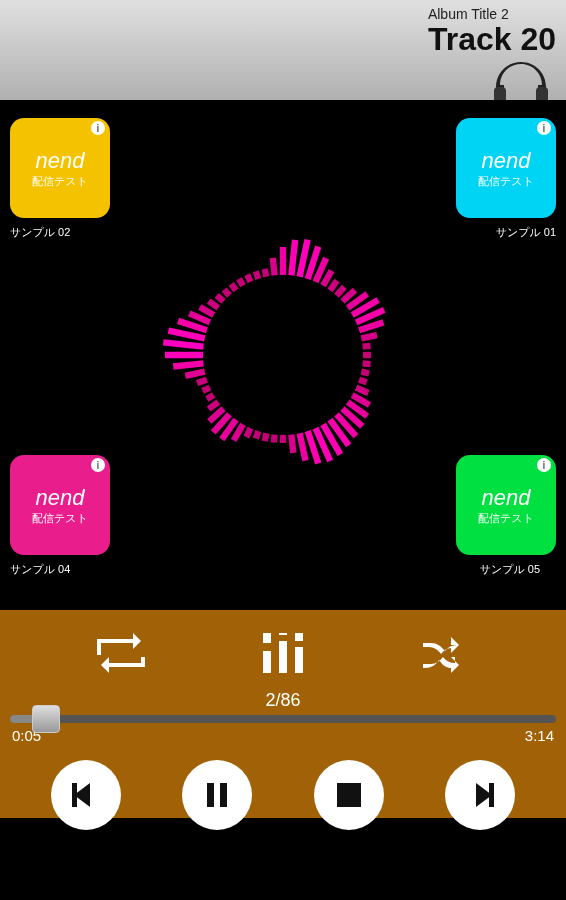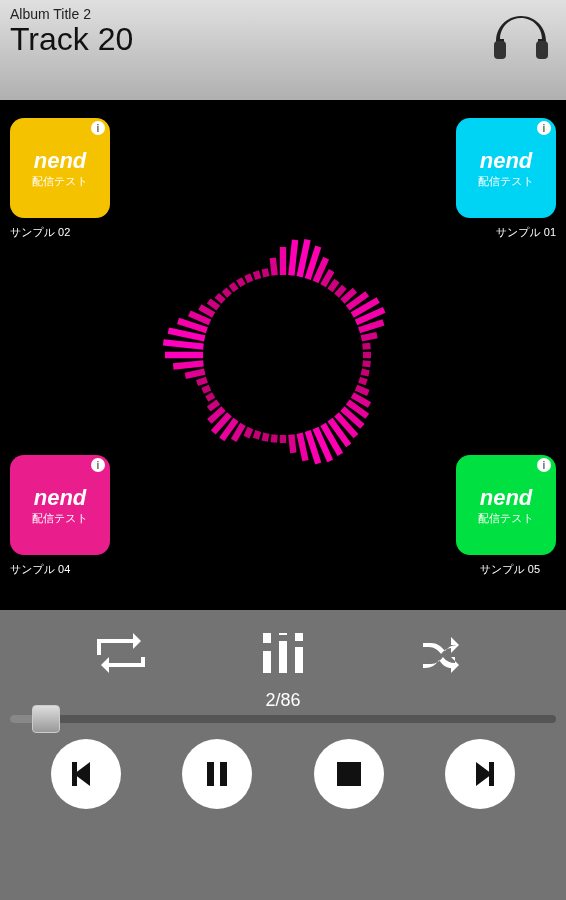--- a/index.html
+++ b/index.html
@@ -9,32 +9,33 @@
       overflow: hidden;
       font-family: Arial, sans-serif;
       background: #000;
     }
 
     
     #header {
       background: linear-gradient(to bottom, #e0e0e0, #b0b0b0);
       padding: 6px 10px;
       display: flex;
-      align-items: flex-start;
+      align-items: flex-end;
       justify-content: space-between;
       height: 100px;
+      flex-direction: column;
     }
     #header-text { flex: 1; }
     #album-title {
       font-size: 14px;
       color: #222;
     }
     #track-title {
       font-size: 32px;
-      font-weight: normal;
+      font-weight: bold;
       color: #111;
       line-height: 1.1;
     }
     #artist-name {
       font-size: 16px;
       color: #333;
     }
     #headphone-icon {
       width: 70px;
       height: 65px;
@@ -61,21 +62,21 @@
       height: 100px;
       border-radius: 14px;
       display: flex;
       flex-direction: column;
       align-items: center;
       justify-content: center;
       padding: 4px;
     }
     .ad-banner .nend-logo {
       font-size: 22px;
-      font-weight: bold;
+      font-weight: normal;
       color: #fff;
       font-style: italic;
     }
     .ad-banner .nend-sub {
       font-size: 11px;
       color: #fff;
       text-align: right;
     }
     .ad-info-dot {
       position: absolute;
@@ -123,23 +124,23 @@
 
     
     #circular-viz {
       width: 320px;
       height: 320px;
       position: relative;
     }
 
     
     #controls-area {
-      background: #737373;
+      background: #a16207;
       width: 566px;
-      height: 290px;
+      height: 208px;
       display: flex;
       flex-direction: column;
       align-items: center;
       justify-content: flex-start;
       padding-top: 10px;
     }
 
     #top-controls {
       display: flex;
       width: 100%;
@@ -371,20 +372,24 @@
 
   <div id="track-counter">2/86</div>
 
   <div id="progress-container">
     <div id="progress-bar-bg">
       <div id="progress-bar-fill"></div>
       <div id="progress-thumb"></div>
     </div>
   </div>
 
+  <div id="time-labels">
+    <span id="time-current">0:05</span>
+    <span id="time-total">3:14</span>
+  </div>
 
   <div id="playback-controls">
     <div class="playback-btn">
       <svg width="36" height="36" viewBox="0 0 36 36" fill="#111">
         <polygon points="6,18 22,6 22,30"></polygon>
         <rect x="4" y="6" width="5" height="24"></rect>
       </svg>
     </div>
     <div class="playback-btn">
       <svg width="36" height="36" viewBox="0 0 36 36" fill="#111">

